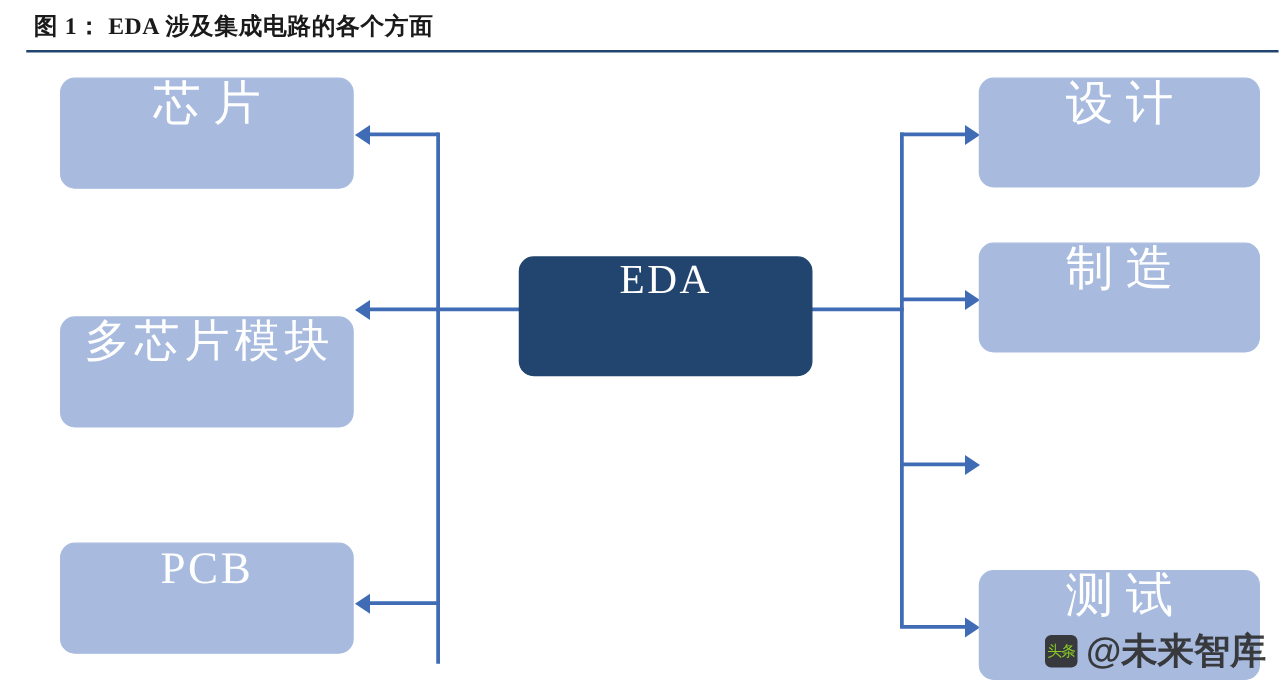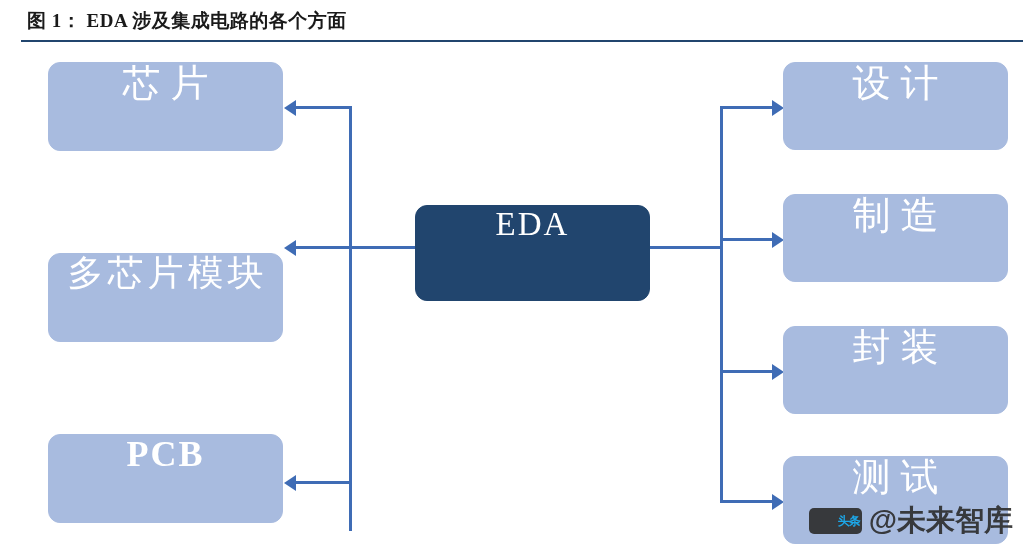--- a/index.html
+++ b/index.html
@@ -75,21 +75,21 @@
     border: 1px solid #21456e;
   }
   .node .label {
     display: block;
     line-height: 1.1;
   }
 
   
   .cjk-big  { font-size: 38px; letter-spacing: 10px; text-indent: 10px; }
   .cjk-mid  { font-size: 36px; letter-spacing: 4px;  text-indent: 4px; }
-  .latin-big{ font-size: 36px; letter-spacing: 2px; font-weight: bold; }
+  .latin-big{ font-size: 36px; letter-spacing: 2px; font-weight: normal; }
   .latin-ctr{ font-size: 33px; letter-spacing: 2px; }
 
   
   .ln {
     position: absolute;
     background: #3f6cb5;
   }
   .ln.h { height: 3px; }
   .ln.v { width: 3px; }
 
@@ -116,29 +116,28 @@
     display: flex;
     align-items: center;
     gap: 7px;
     opacity: 0.9;
   }
   #wm-logo {
     width: 26px;
     height: 26px;
     border-radius: 5px;
     background: #2b2b2b;
-    color: #0ea5e9;
+    color: #84cc16;
     font-family: "Liberation Sans", sans-serif;
     font-size: 12px;
-    font-weight: bold;
+    font-weight: normal;
     display: flex;
     align-items: center;
     justify-content: center;
     letter-spacing: -1px;
-    padding-left: 27px;
   }
   #wm-text {
     font-family: "Liberation Sans", sans-serif;
     font-size: 29px;
     font-weight: bold;
     color: #2b2b2b;
     white-space: nowrap;
   }
 </style>
 </head>
@@ -198,23 +197,20 @@
     </div>
 
     <div class="node light" style="left:783px; top:18px; width:225px; height:88px;">
       <span class="label cjk-big">设计</span>
     </div>
 
     <div class="node light" style="left:783px; top:150px; width:225px; height:88px;">
       <span class="label cjk-big">制造</span>
     </div>
 
-    <div class="node light" style="left:783px; top:282px; width:225px; height:88px;">
-      <span class="label cjk-big">封装</span>
-    </div>
 
     <div class="node light" style="left:783px; top:412px; width:225px; height:88px;">
       <span class="label cjk-big">测试</span>
     </div>
 
   </div>
 
   <div id="watermark">
     <div id="wm-logo">头条</div>
     <div id="wm-text">@未来智库</div>

